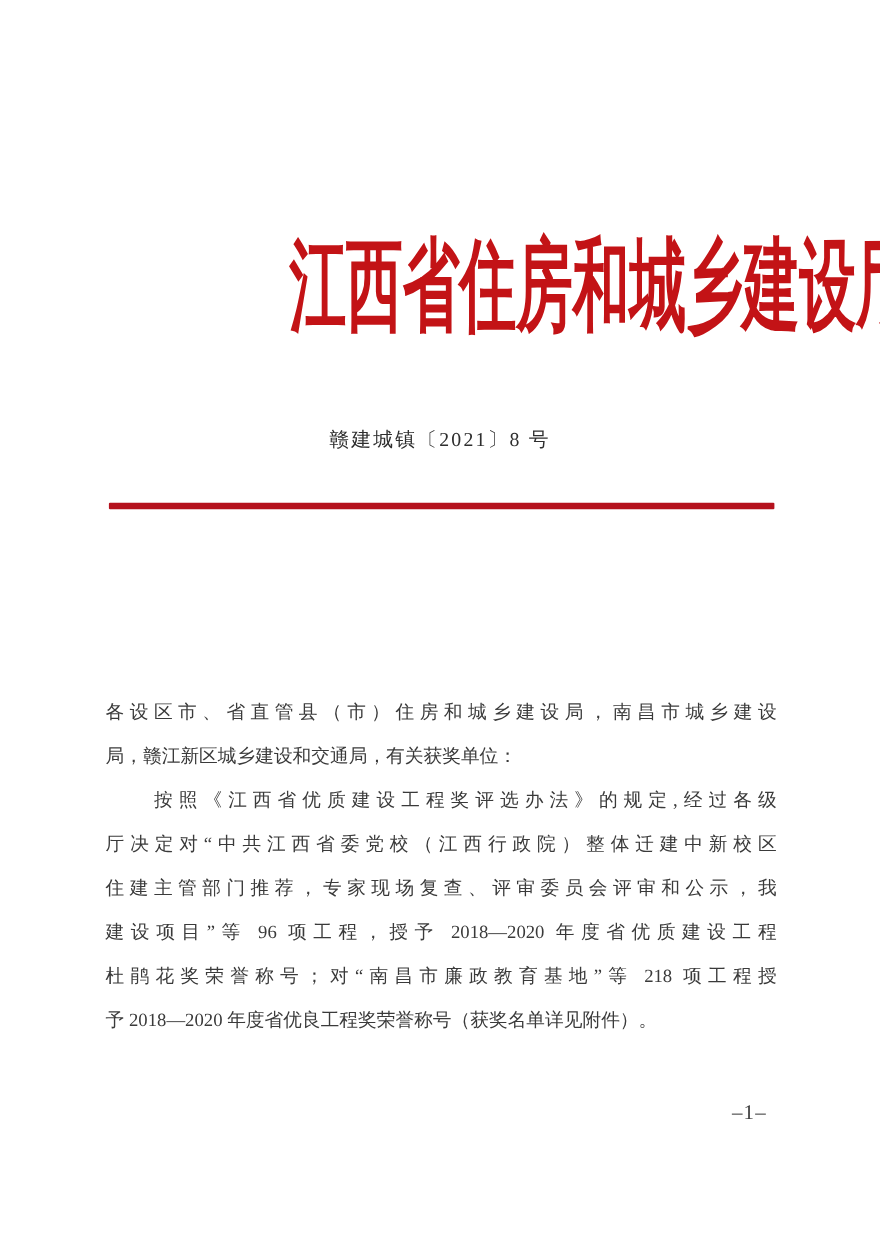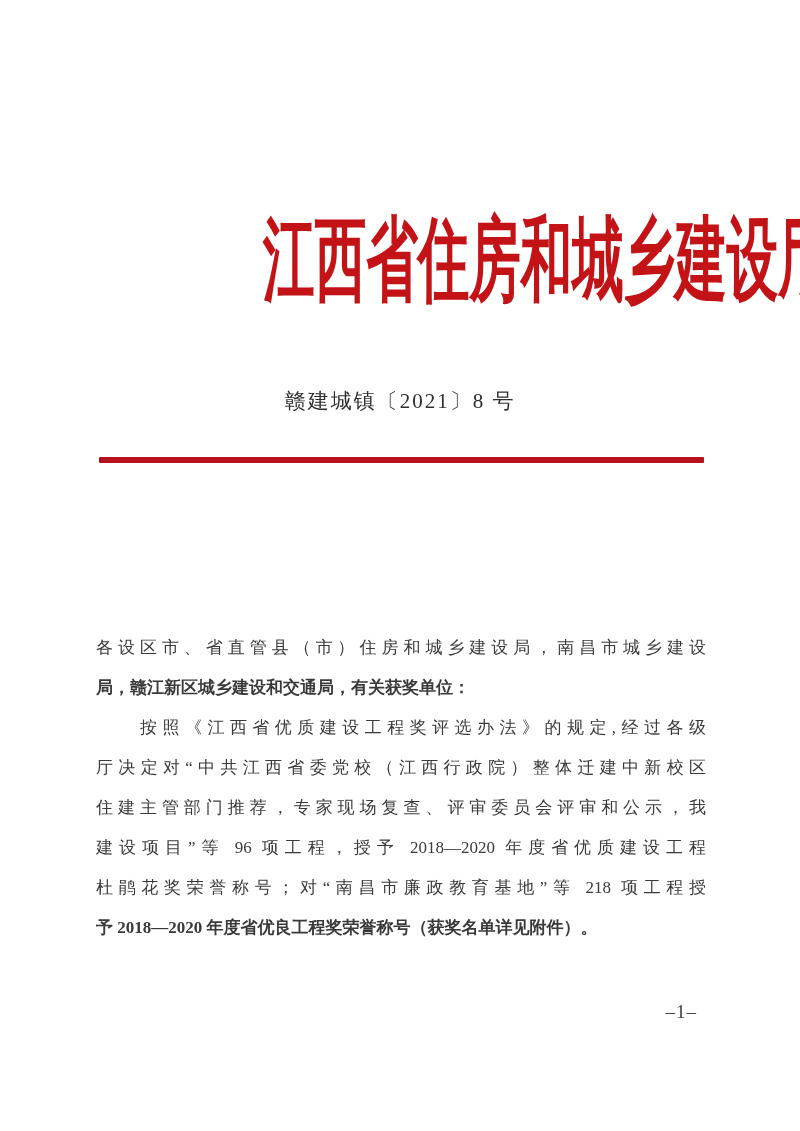--- a/index.html
+++ b/index.html
@@ -34,21 +34,21 @@
     transform: scaleX(0.56);
     transform-origin: 50% 50%;
   }
   
   .doc-number {
     position: absolute;
     top: 387px;
     left: 0;
     right: 0;
     text-align: center;
-    font-size: 21px;
+    font-size: 18px;
     letter-spacing: 2px;
     color: #2e2e2e;
   }
   
   .red-rule {
     position: absolute;
     top: 457px;
     left: 99px;
     width: 605px;
     height: 6px;
@@ -78,21 +78,20 @@
     line-height: 40px;
     color: #3a3a3a;
   }
   .doc-body .line {
     text-align: justify;
     text-align-last: justify;
   }
   .doc-body .line.end {
     text-align: right;
     text-align-last: left;
-    font-weight: bold;
   }
   .doc-body .line.indent {
     text-indent: 44px;
   }
   
   .page-number {
     position: absolute;
     top: 1001px;
     right: 103px;
     font-size: 19px;

